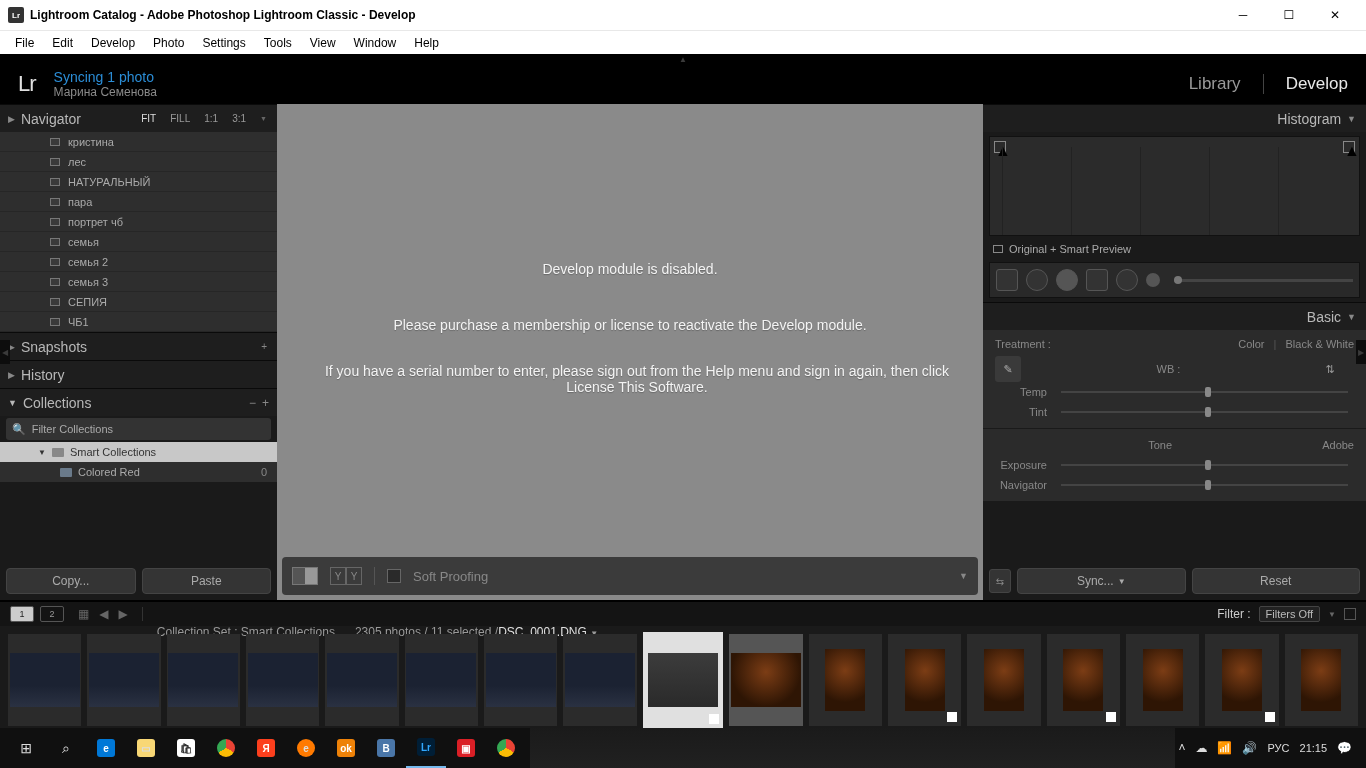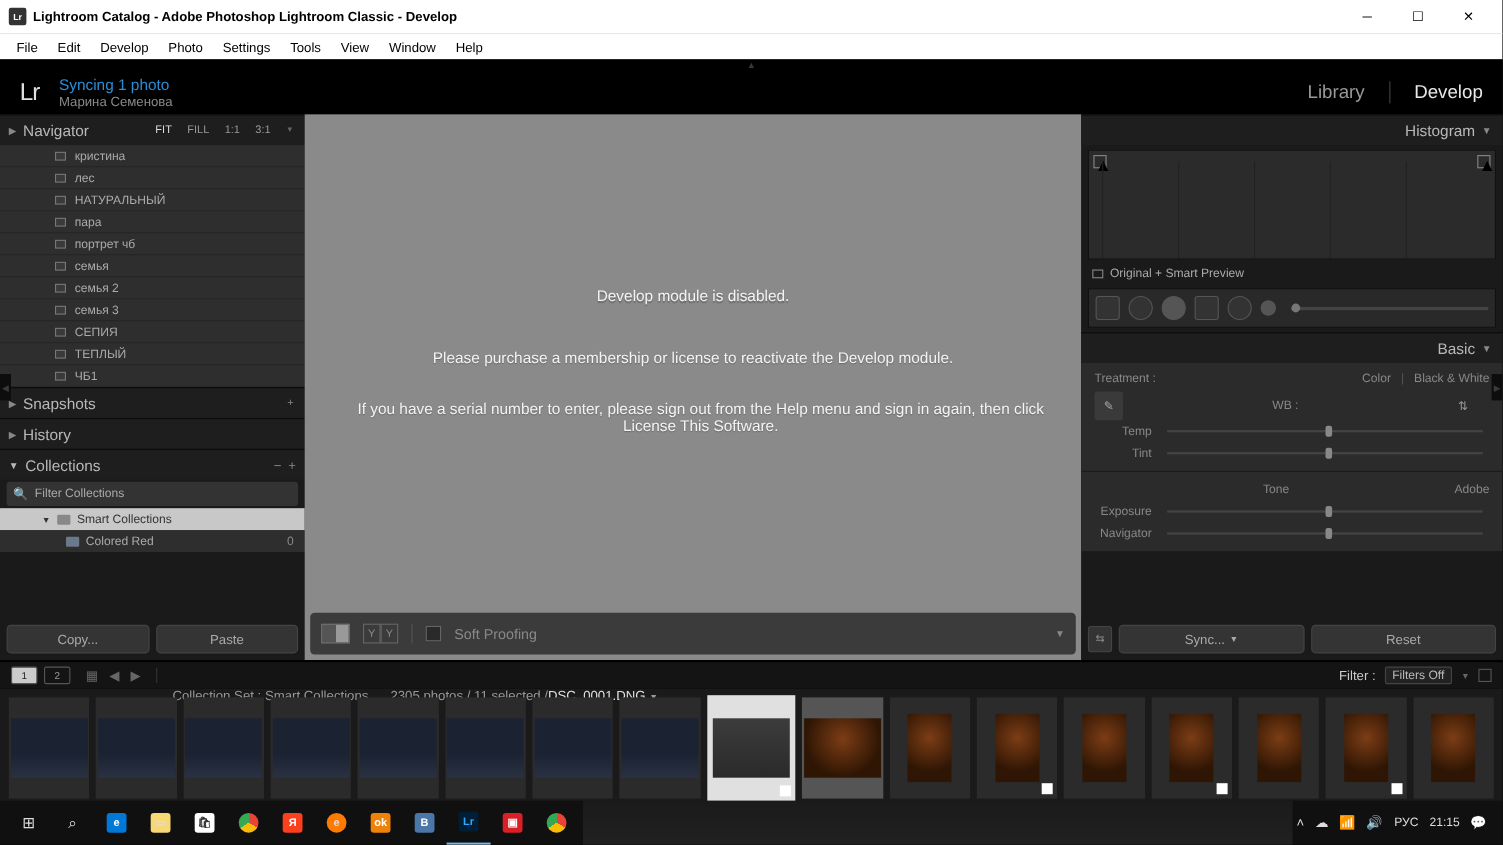--- a/index.html
+++ b/index.html
@@ -241,24 +241,20 @@
       <div class="frow">
           <span class="ficon"></span>
           <span>семья 3</span>
         </div>
       <div class="frow">
           <span class="ficon"></span>
           <span>СЕПИЯ</span>
         </div>
       <div class="frow">
           <span class="ficon"></span>
-          <span>ТЕПЛЫЙ</span>
-        </div>
-      <div class="frow">
-          <span class="ficon"></span>
           <span>ЧБ1</span>
         </div>
     </div>
     <div class="phdr">
       <span class="caret">▶</span>
       <span class="ptitle">Snapshots</span>
       <span class="pextra">+</span>
     </div>
     <div class="phdr">
       <span class="caret">▶</span>

